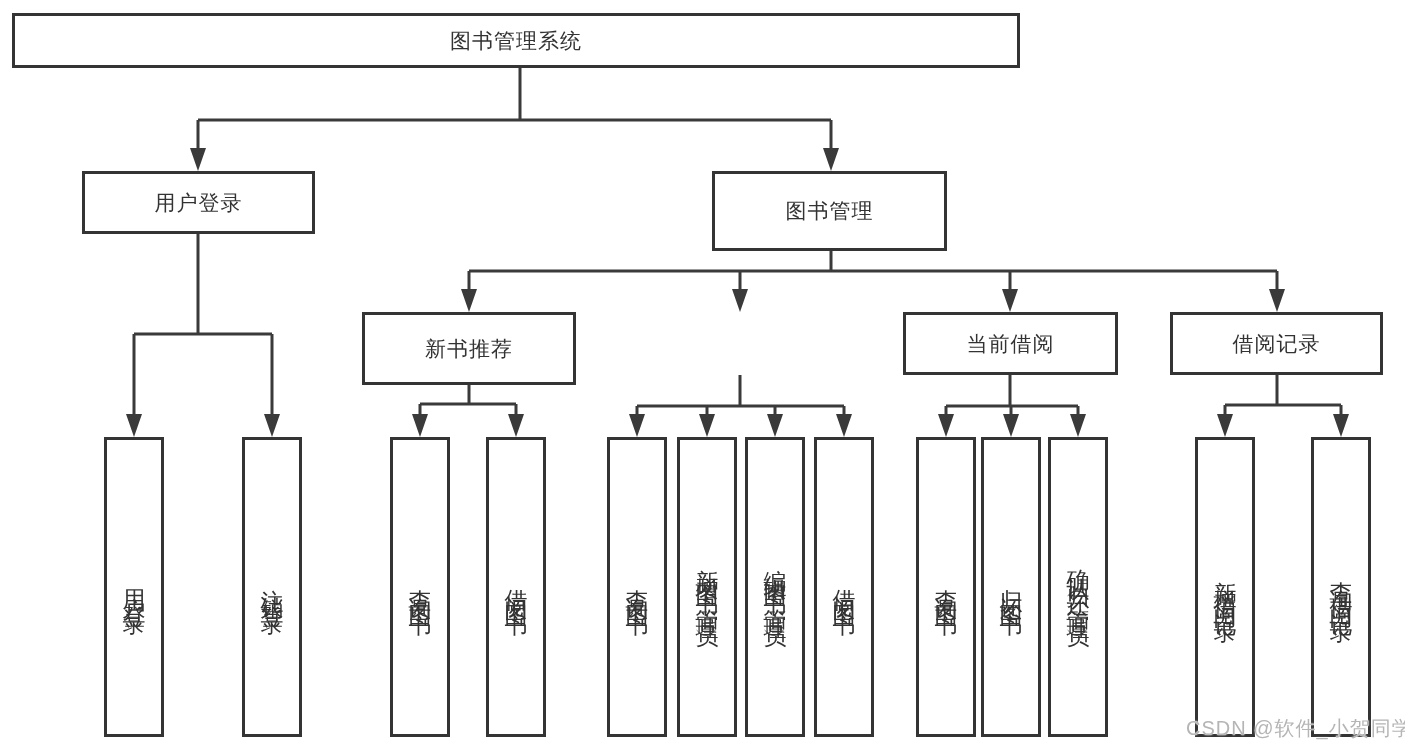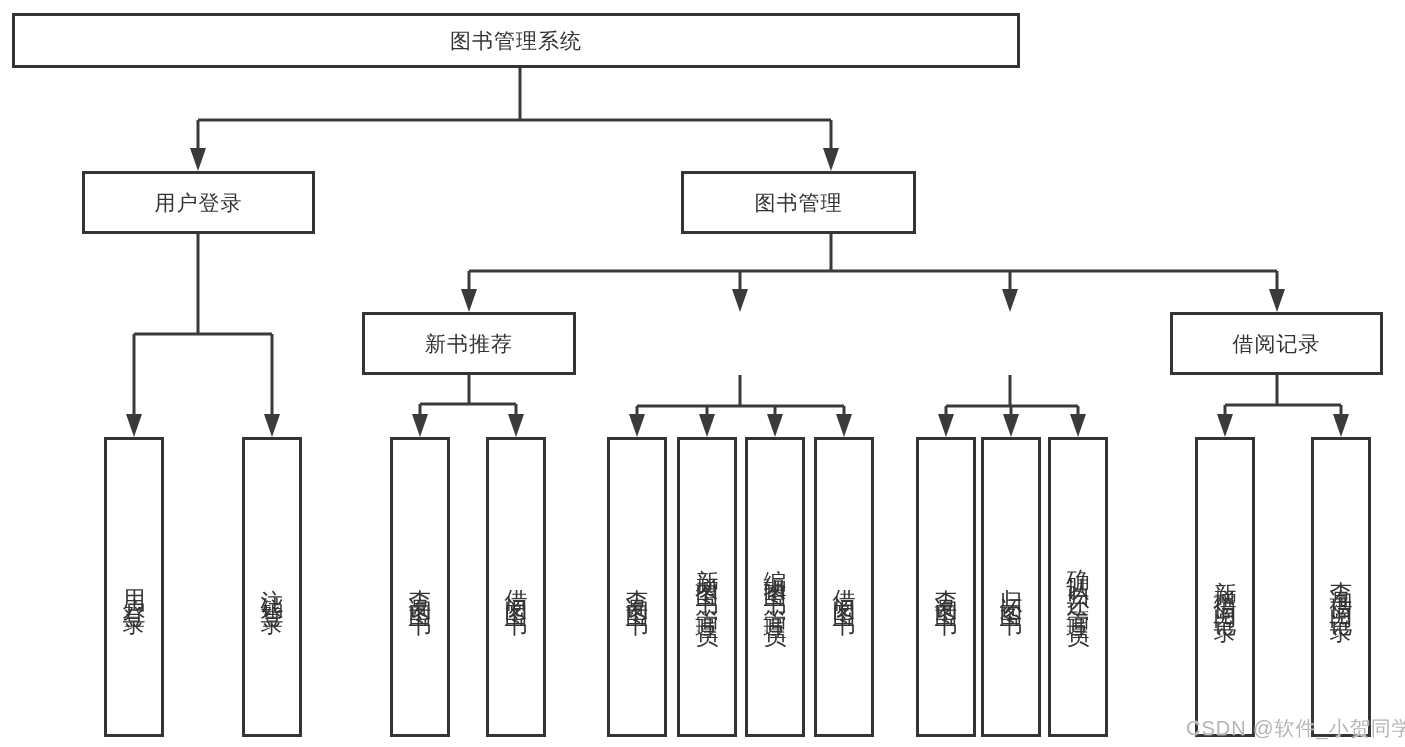--- a/index.html
+++ b/index.html
@@ -23,22 +23,22 @@
   .vbox{
     font-size:23px;
     writing-mode:vertical-rl;
     text-orientation:mixed;
     letter-spacing:8px;
     line-height:1;
   }
   
   .n-root   {left:12px;  top:13px;  width:1008px;height:55px;text-align:center;}
   .n-user   {left:82px;  top:171px; width:233px; height:63px;}
-  .n-mgmt   {left:681px; top:171px; width:235px; height:63px;}
-  .n-rec    {left:362px; top:312px; width:214px; height:63px;}
+  .n-mgmt   {left:712px; top:171px; width:235px; height:80px;}
+  .n-rec    {left:362px; top:312px; width:214px; height:73px;}
   .n-bor    {left:632px; top:312px; width:216px; height:63px;}
   .n-cur    {left:903px; top:312px; width:215px; height:63px;}
   .n-log    {left:1170px;top:312px; width:213px; height:63px;}
   .leaf     {top:437px;  width:60px; height:300px;}
   .l-ulogin {left:104px;} .l-logout {left:242px;}
   .l-nbq    {left:390px;} .l-nbb    {left:486px;}
   .l-bbq    {left:607px;} .l-bba    {left:677px;} .l-bbe{left:745px;} .l-bbb{left:814px;}
   .l-cbq    {left:916px;} .l-cbr    {left:981px;} .l-cbc{left:1048px;}
   .l-bra    {left:1195px;} .l-brq   {left:1311px;}
   .watermark{
@@ -99,20 +99,21 @@
       <polygon points="1333,414 1349,414 1341,437"></polygon>
     </g>
   </svg>
 
   <div class="box hbox n-root">图书管理系统</div>
 
   <div class="box hbox n-user">用户登录</div>
   <div class="box hbox n-mgmt">图书管理</div>
 
   <div class="box hbox n-rec">新书推荐</div>
+  <div class="box hbox n-cur">当前借阅</div>
   <div class="box hbox n-log">借阅记录</div>
 
   <div class="box vbox leaf l-ulogin">用户登录</div>
   <div class="box vbox leaf l-logout">注销登录</div>
 
   <div class="box vbox leaf l-nbq">查询图书</div>
   <div class="box vbox leaf l-nbb">借阅图书</div>
 
   <div class="box vbox leaf l-bbq">查询图书</div>
   <div class="box vbox leaf l-bba">新增图书（管理员）</div>

